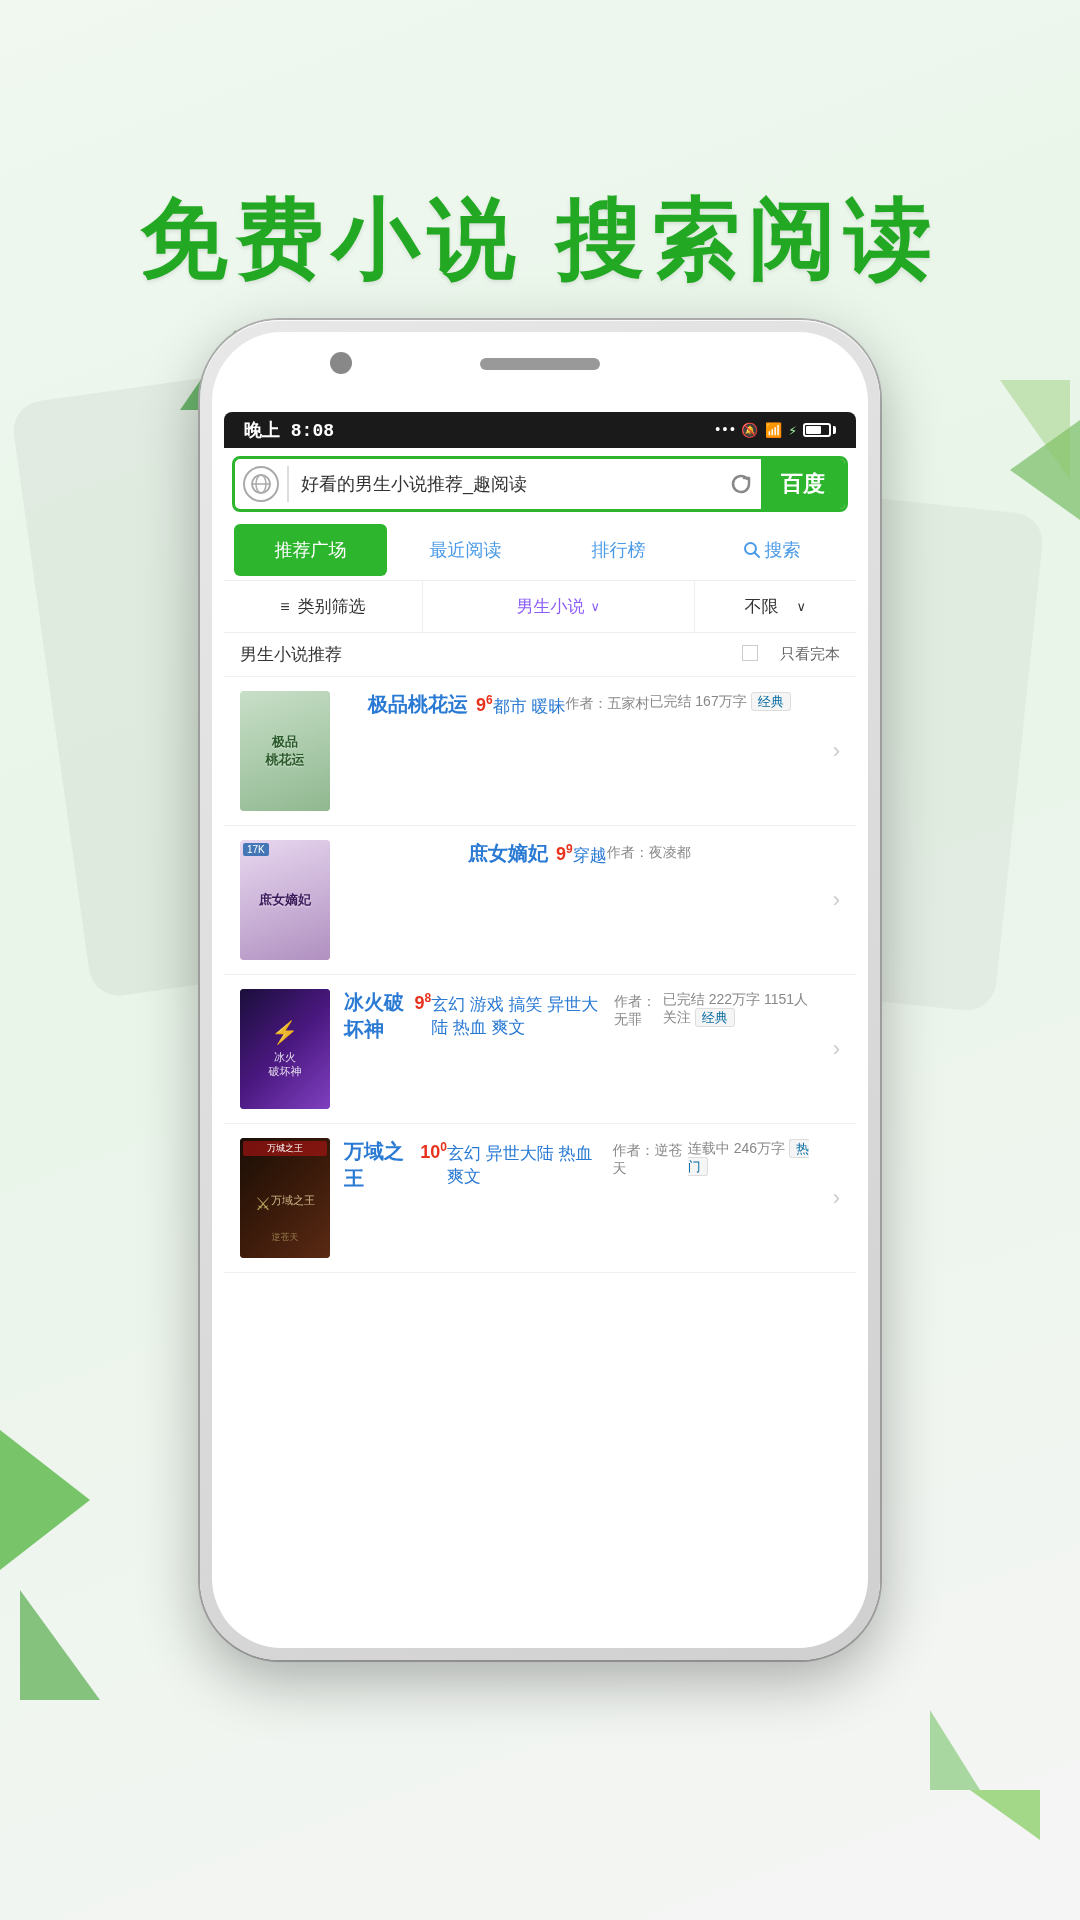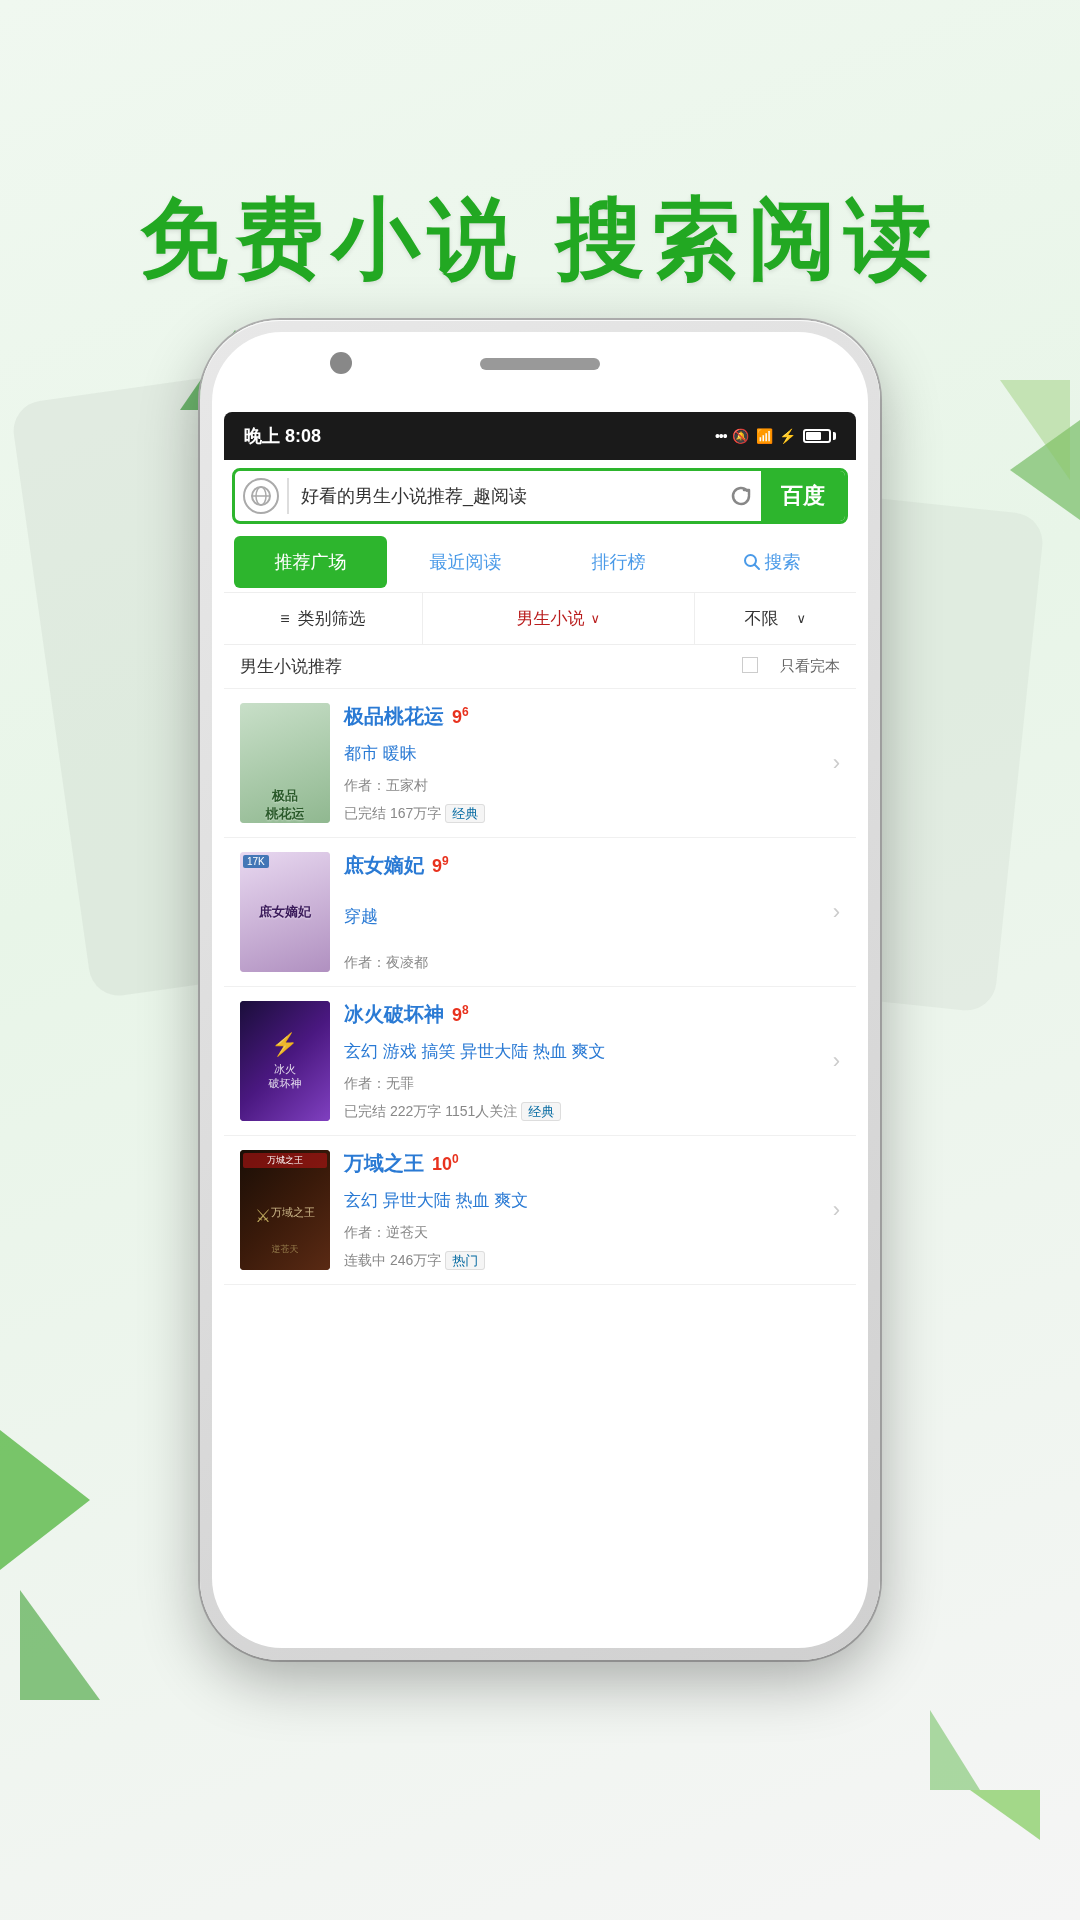--- a/index.html
+++ b/index.html
@@ -117,26 +117,27 @@
       border-radius: 8px;
       overflow: hidden;
       display: flex;
       flex-direction: column;
     }
 
     
     .status-bar {
       background: #1a1a1a;
       color: white;
-      padding: 12px 20px;
+      padding: 6px 20px;
       display: flex;
       justify-content: space-between;
       align-items: center;
       font-size: 18px;
       flex-shrink: 0;
+      font-family: Liberation Mono, monospace;
     }
     .status-time {
       font-size: 18px;
       font-weight: bold;
     }
     .status-icons {
       display: flex;
       align-items: center;
       gap: 6px;
       font-size: 14px;
@@ -277,21 +278,21 @@
     }
     .filter-type {
       flex: 1.4;
       display: flex;
       align-items: center;
       justify-content: center;
       gap: 6px;
       padding: 14px 8px;
       border-right: 1px solid #eee;
       font-size: 17px;
-      color: #b91c1c;
+      color: #8b5cf6;
       cursor: pointer;
     }
     .filter-limit {
       flex: 0.8;
       display: flex;
       align-items: center;
       justify-content: center;
       gap: 18px;
       padding: 14px 8px;
       font-size: 17px;
@@ -343,22 +344,22 @@
       width: 90px;
       height: 120px;
       border-radius: 4px;
       flex-shrink: 0;
       overflow: hidden;
       position: relative;
     }
     .book-info {
       flex: 1;
       display: flex;
-      flex-direction: column;
-      justify-content: space-between;
+      flex-direction: row;
+      justify-content: center;
     }
     .book-title-row {
       display: flex;
       align-items: baseline;
       gap: 8px;
     }
     .book-title {
       font-size: 20px;
       font-weight: bold;
       color: #2a7ad4;
@@ -533,21 +534,21 @@
             <span class="checkbox"></span>
             <span>只看完本</span>
           </div>
         </div>
 
         <div class="book-list">
 
           <div class="book-item">
             <div class="book-cover cover-1">
               <div style="width:100%;height:100%;background:linear-gradient(160deg,#c8dfc8,#90b890);display:flex;align-items:center;justify-content:center;position:relative;">
-                <div style="position:absolute;bottom:0;left:0;right:0;top:0;display:flex;flex-direction:column;align-items:center;justify-content:flex-end;">
+                <div style="position:absolute;bottom:0;left:0;right:0;top:0;display:flex;flex-direction:column;align-items:center;justify-content:center;">
                   <div style="font-size:13px;color:#2a5a2a;font-weight:bold;text-align:center;line-height:1.4;text-shadow:0 1px 2px rgba(255,255,255,0.5);">极品<br>桃花运</div>
                 </div>
               </div>
             </div>
             <div class="book-info">
               <div class="book-title-row">
                 <span class="book-title">极品桃花运</span>
                 <span class="book-rating"><span>9</span><sup>6</sup></span>
               </div>
               <div class="book-genre">都市 暖昧</div>

